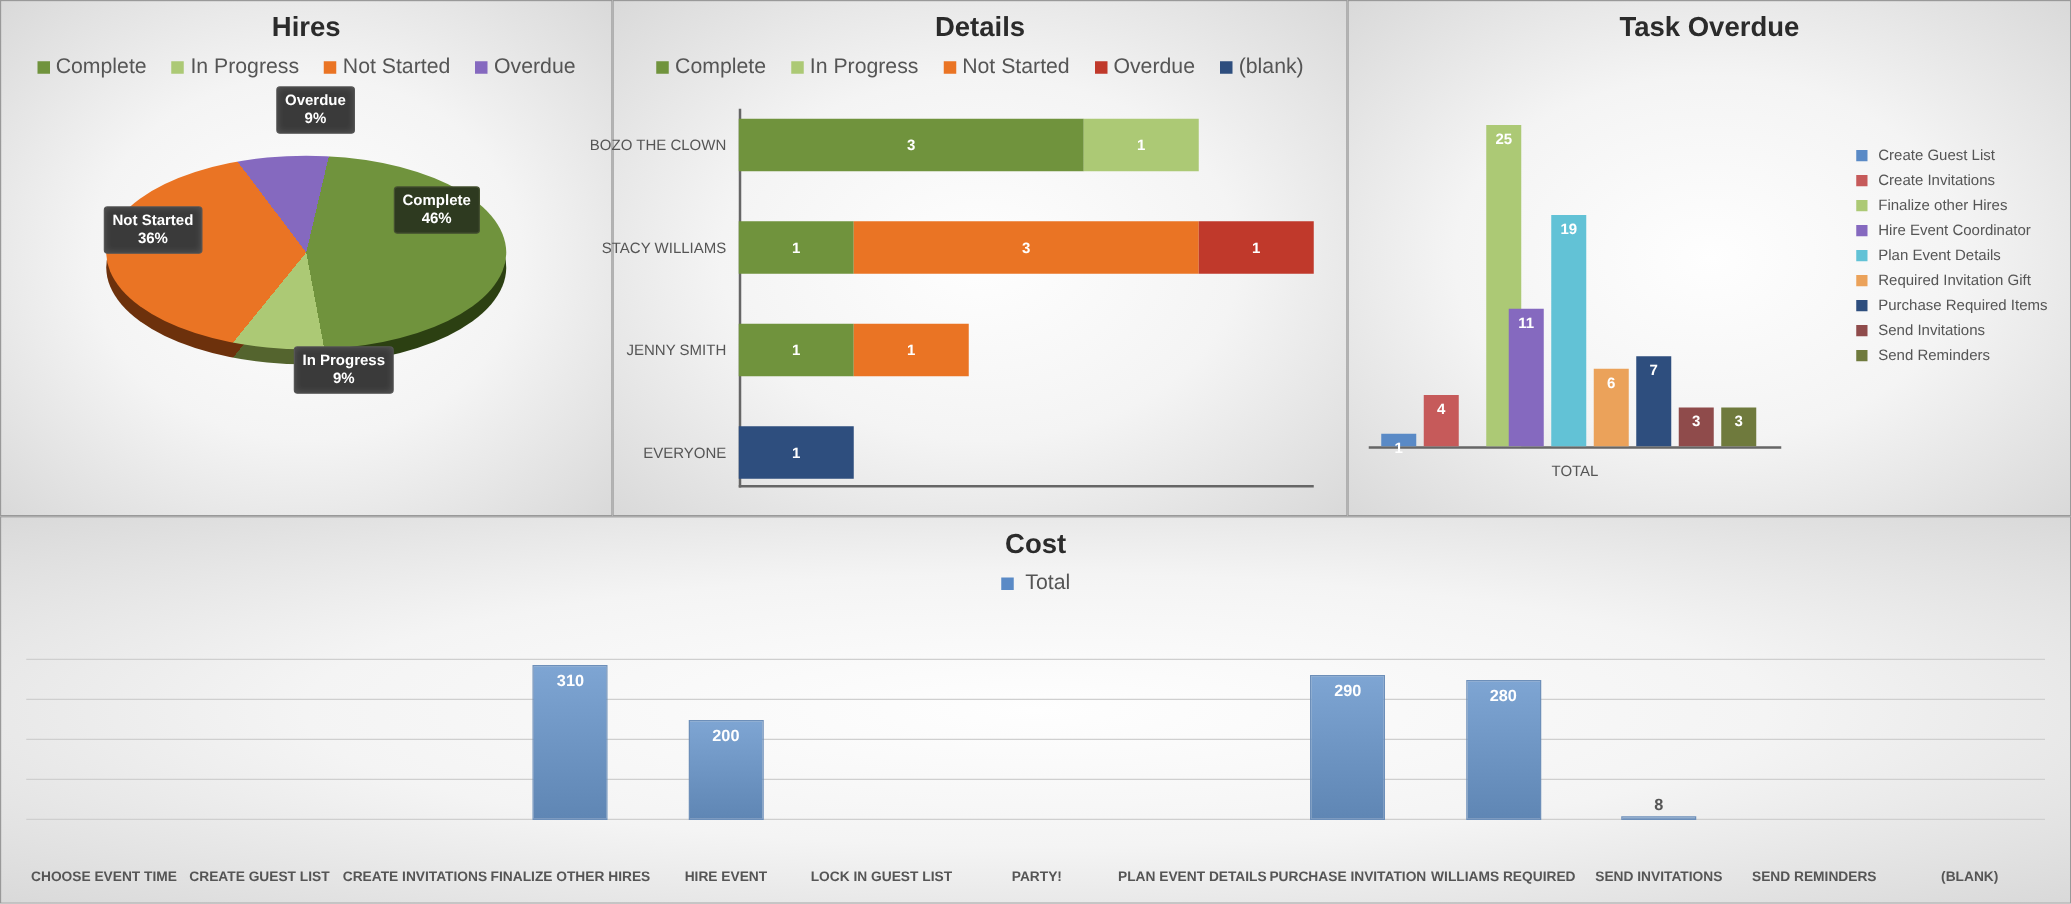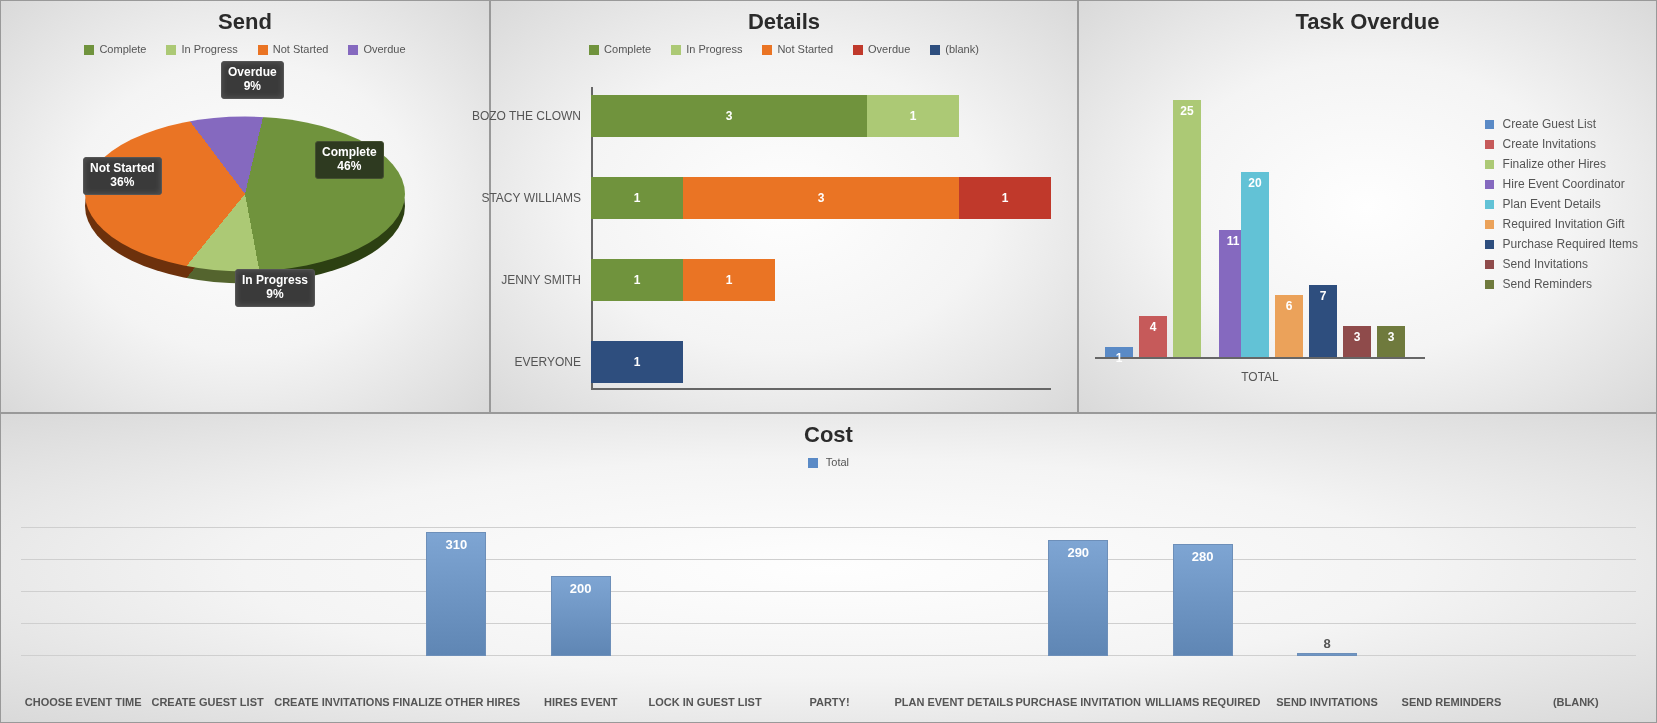--- a/index.html
+++ b/index.html
@@ -9,21 +9,21 @@
           grid-template-columns: 490px 588px 579px;
           grid-template-rows: 413px 310px;
           grid-template-areas: "tasks workload lengths" "cost cost cost"; }
 
   .panel { position:relative; border:1px solid #999;
            background: radial-gradient(ellipse at center, #fefefe 0%, #f4f4f4 50%, #d9d9d9 100%); }
 
   .panel-title { text-align:center; font-size:22px; font-weight:700; color:#2b2b2b; margin-top:8px; }
 
   
-  .legend-row { text-align:center; margin-top:8px; font-size:11px; color:#555;}
+  .legend-row { text-align:center; margin-top:8px; font-size:17px; color:#555;}
   .legend-row .item { display:inline-block; margin:0 10px; }
   .swatch { display:inline-block; width:10px; height:10px; margin-right:5px; vertical-align:middle; }
 
   
   .pie-wrap { position:relative; width:320px; height:270px; margin:10px auto 0; }
   .pie-3d-base { position:absolute; left:0; top:12px; width:320px; height:258px; border-radius:50%;
                  background:conic-gradient(from 8deg,#4a6a1e 0 46%,#8ca74c 46% 55%,#b55214 55% 91%,#664ca0 91% 100%);
                  transform:scaleY(0.6); filter:brightness(0.6); }
   .pie-3d-top  { position:absolute; left:0; top:0; width:320px; height:258px; border-radius:50%;
                  background:conic-gradient(from 8deg,#70933d 0 46%,#acc975 46% 55%,#ea7424 55% 91%,#8569bf 91% 100%);
@@ -63,21 +63,21 @@
   .cost-val { position:absolute; left:0; right:0; top:4px; text-align:center; font-weight:700; color:#fff; font-size:13px;}
   .cost-xlab { position:absolute; bottom:0; font-size:11px; color:#555; text-align:center;
                transform:translateX(-50%); width:130px; font-weight:700;}
 </style>
 </head>
 <body>
 
 <div class="dash">
 
   <div class="panel" style="grid-area:tasks">
-    <div class="panel-title">Send</div>
+    <div class="panel-title">Hires</div>
     <div class="legend-row" id="tasks-legend"><span class="item"><span class="swatch" style="background:#70933d"></span><span>Complete</span></span><span class="item"><span class="swatch" style="background:#acc975"></span><span>In Progress</span></span><span class="item"><span class="swatch" style="background:#ea7424"></span><span>Not Started</span></span><span class="item"><span class="swatch" style="background:#8569bf"></span><span>Overdue</span></span></div>
 
     <div class="pie-wrap">
       <div class="pie-3d-base"></div>
       <div class="pie-3d-top"></div>
 
       <div class="pie-label dark" style="left:136px; top:-4px;">
         <span>Overdue</span><br>
         <span>9%</span>
       </div>
@@ -129,28 +129,28 @@
     <div class="panel-title">Task Overdue</div>
     <div class="tl-area" id="tl-area">
       <div class="tl-axis-x"></div>
       <div class="tl-xlab">TOTAL</div>
     <div class="tl-bar" style="left: 10px; height: 10.2857px; background: rgb(90, 138, 198);">
           <div class="tl-val">1</div>
         </div>
         <div class="tl-bar" style="left: 44px; height: 41.1429px; background: rgb(198, 90, 90);">
           <div class="tl-val">4</div>
         </div>
-        <div class="tl-bar" style="left: 78px; height: 257.143px; background: rgb(172, 201, 117); margin-top: 44px;">
+        <div class="tl-bar" style="left: 94px; height: 257.143px; background: rgb(172, 201, 117); margin-top: 44px;">
           <div class="tl-val">25</div>
         </div>
-        <div class="tl-bar" style="left: 124px; height: 127px; background: rgb(133, 105, 191);">
+        <div class="tl-bar" style="left: 112px; height: 110px; background: rgb(133, 105, 191);">
           <div class="tl-val">11</div>
         </div>
         <div class="tl-bar" style="left: 146px; height: 185.143px; background: rgb(98, 194, 214);">
-          <div class="tl-val">20</div>
+          <div class="tl-val">19</div>
         </div>
         <div class="tl-bar" style="left: 180px; height: 61.7143px; background: rgb(235, 162, 90);">
           <div class="tl-val">6</div>
         </div>
         <div class="tl-bar" style="left: 214px; height: 72px; background: rgb(46, 78, 126);">
           <div class="tl-val">7</div>
         </div>
         <div class="tl-bar" style="left: 248px; height: 30.8571px; background: rgb(143, 75, 75);">
           <div class="tl-val">3</div>
         </div>
@@ -190,21 +190,21 @@
     <div class="cost-xlab" style="left: 62.1923px;">CHOOSE EVENT TIME</div>
         <div class="cost-xlab" style="left: 186.577px;">CREATE GUEST LIST</div>
         <div class="cost-xlab" style="left: 310.962px;">CREATE INVITATIONS</div>
         <div class="cost-bar" style="left: 405.346px; height: 124px;">
           <div class="cost-val">310</div>
         </div>
         <div class="cost-xlab" style="left: 435.346px;">FINALIZE OTHER HIRES</div>
         <div class="cost-bar" style="left: 529.731px; height: 80px;">
           <div class="cost-val">200</div>
         </div>
-        <div class="cost-xlab" style="left: 559.731px;">HIRES EVENT</div>
+        <div class="cost-xlab" style="left: 559.731px;">HIRE EVENT</div>
         <div class="cost-xlab" style="left: 684.115px;">LOCK IN GUEST LIST</div>
         <div class="cost-xlab" style="left: 808.5px;">PARTY!</div>
         <div class="cost-xlab" style="left: 932.885px;">PLAN EVENT DETAILS</div>
         <div class="cost-bar" style="left: 1027.27px; height: 116px;">
           <div class="cost-val">290</div>
         </div>
         <div class="cost-xlab" style="left: 1057.27px;">PURCHASE INVITATION</div>
         <div class="cost-bar" style="left: 1151.65px; height: 112px;">
           <div class="cost-val">280</div>
         </div>

